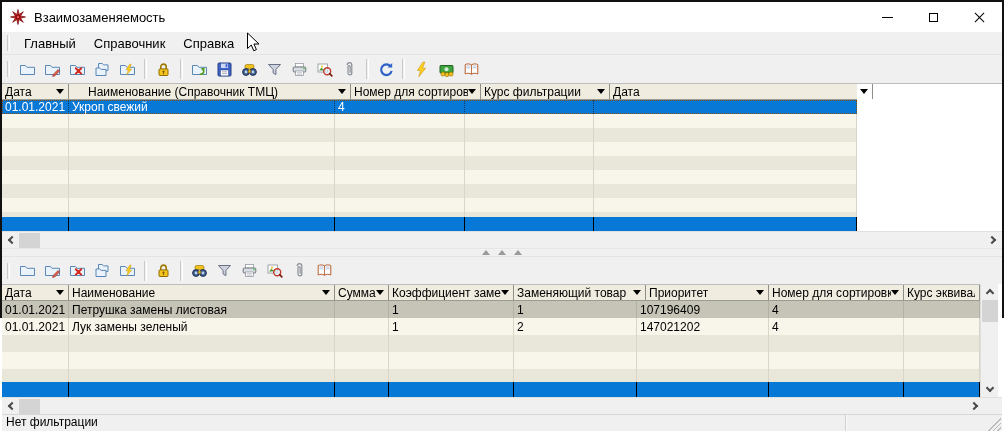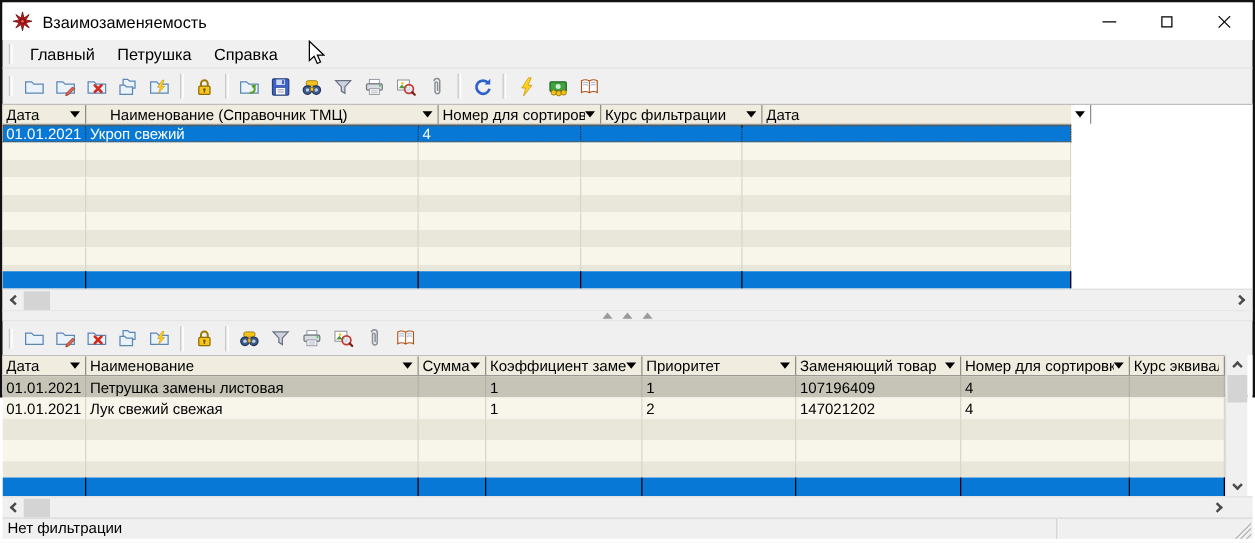--- a/index.html
+++ b/index.html
@@ -107,21 +107,21 @@
           <span class="glyph-max"></span>
         </div>
       <div class="wbtn">
           <span class="glyph-close"></span>
         </div>
     </div>
   </div>
 
   <div class="menubar">
     <span class="grip"></span>
-    <span id="menu-items"><span class="menuitem">Главный</span><span class="menuitem">Петрушка</span><span class="menuitem">Справка</span></span>
+    <span id="menu-items"><span class="menuitem">Главный</span><span class="menuitem">Справочник</span><span class="menuitem">Справка</span></span>
   </div>
 
   <div class="toolbar">
     <span class="grip"></span>
   <div class="tbtn">
         <svg viewBox="0 0 17 17">
           <path d="M1.5 13.5V4.5h4.7l2 1.8h7.3v7.2z" fill="#eaf2fb" stroke="#5b87b4"></path>
         </svg>
       </div>
       <div class="tbtn">
@@ -458,26 +458,26 @@
               <span class="harrow"></span>
             </div>
             <div class="hcell" style="width: 54px;">
               <span class="hlabel">Сумма е</span>
               <span class="harrow"></span>
             </div>
             <div class="hcell" style="width: 125px;">
               <span class="hlabel">Коэффициент замены</span>
               <span class="harrow"></span>
             </div>
+            <div class="hcell" style="width: 132px;">
+              <span class="hlabel">Заменяющий товар</span>
+              <span class="harrow"></span>
+            </div>
             <div class="hcell" style="width: 123px;">
               <span class="hlabel">Приоритет</span>
-              <span class="harrow"></span>
-            </div>
-            <div class="hcell" style="width: 132px;">
-              <span class="hlabel">Заменяющий товар</span>
               <span class="harrow"></span>
             </div>
             <div class="hcell" style="width: 135px;">
               <span class="hlabel">Номер для сортировки</span>
               <span class="harrow"></span>
             </div>
             <div class="hcell" style="width: 76px;">
               <span class="hlabel">Курс эквивален</span>
             </div>
           </div>
@@ -486,21 +486,21 @@
             <div class="gcell" style="width: 266px;">Петрушка замены листовая</div>
             <div class="gcell" style="width: 54px;"></div>
             <div class="gcell" style="width: 125px;">1</div>
             <div class="gcell" style="width: 123px;">1</div>
             <div class="gcell" style="width: 132px;">107196409</div>
             <div class="gcell" style="width: 135px;">4</div>
             <div class="gcell" style="width: 76px;"></div>
           </div>
           <div class="grow cream" style="height: 17px;">
             <div class="gcell" style="width: 67px;">01.01.2021</div>
-            <div class="gcell" style="width: 266px;">Лук свежий свежая</div>
+            <div class="gcell" style="width: 266px;">Лук замены зеленый</div>
             <div class="gcell" style="width: 54px;"></div>
             <div class="gcell" style="width: 125px;">1</div>
             <div class="gcell" style="width: 123px;">2</div>
             <div class="gcell" style="width: 132px;">147021202</div>
             <div class="gcell" style="width: 135px;">4</div>
             <div class="gcell" style="width: 76px;"></div>
           </div>
           <div class="grow beige" style="height: 17px;">
             <div class="gcell" style="width: 67px;"></div>
             <div class="gcell" style="width: 266px;"></div>

